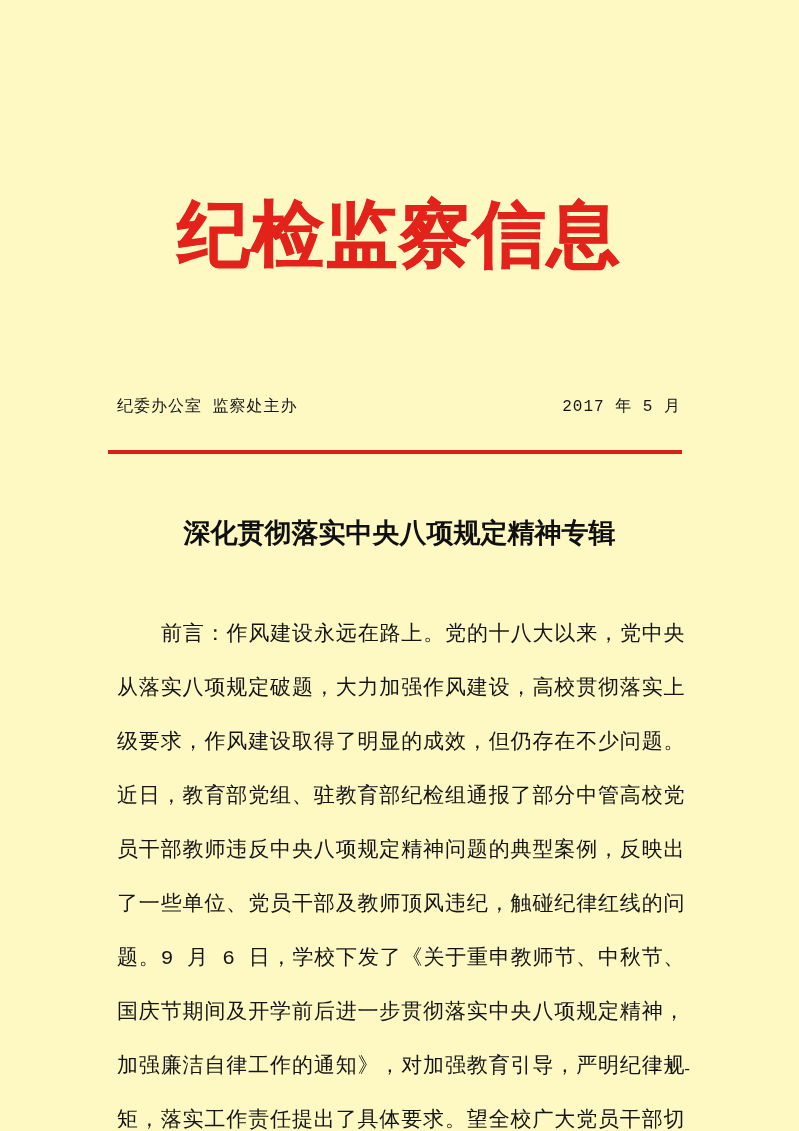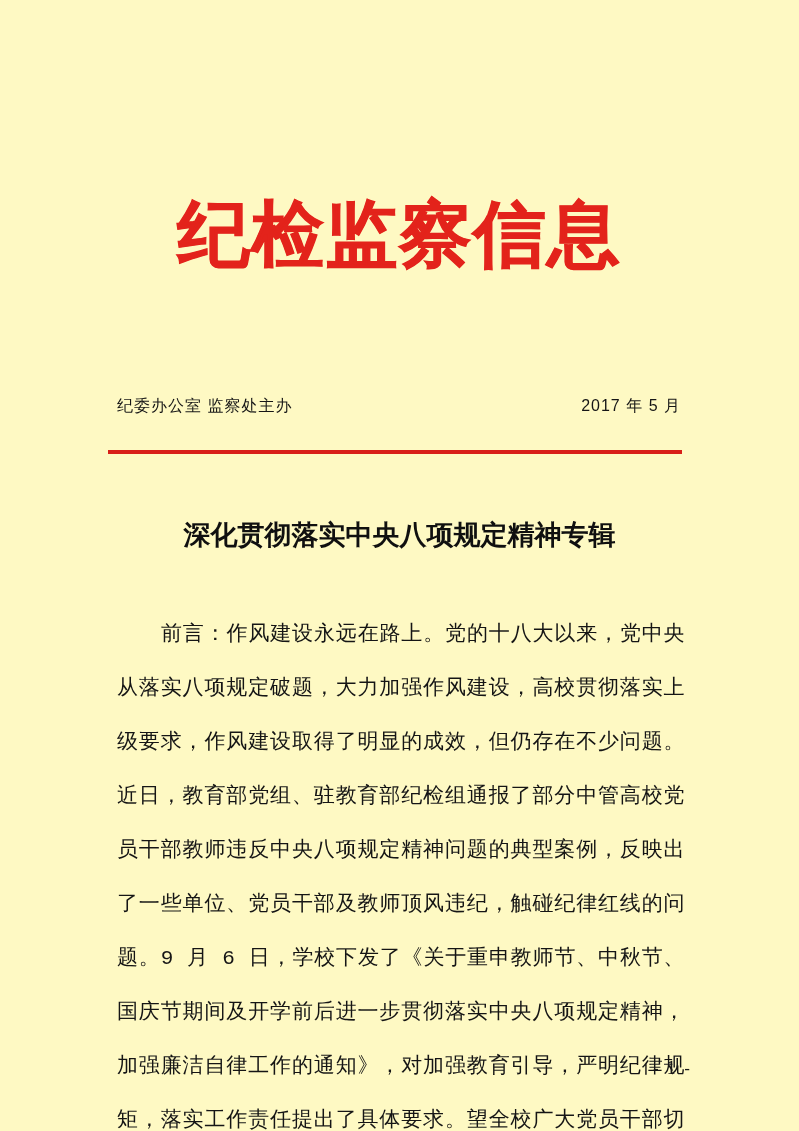--- a/index.html
+++ b/index.html
@@ -41,21 +41,21 @@
 
   
   .issue-line {
     position: absolute;
     left: 117px;
     top: 396px;
     width: 566px;
     display: flex;
     justify-content: space-between;
     align-items: center;
-    font-family: Liberation Sans, sans-serif;
+    font-family: Liberation Mono, monospace;
     font-size: 16px;
     color: #161616;
   }
   .issue-publisher {
     letter-spacing: 1px;
     white-space: nowrap;
   }
   .issue-date {
     letter-spacing: 1px;
     white-space: nowrap;
@@ -75,21 +75,21 @@
   
   .headline {
     position: absolute;
     left: 0;
     top: 522px;
     width: 799px;
     text-align: center;
   }
   .headline-text {
     display: inline-block;
-    font-family: Liberation Serif, serif;
+    font-family: Liberation Mono, monospace;
     font-weight: 700;
     font-size: 27px;
     line-height: 1.0;
     color: #101010;
     letter-spacing: 0px;
     white-space: nowrap;
   }
 
   
   .body-block {

